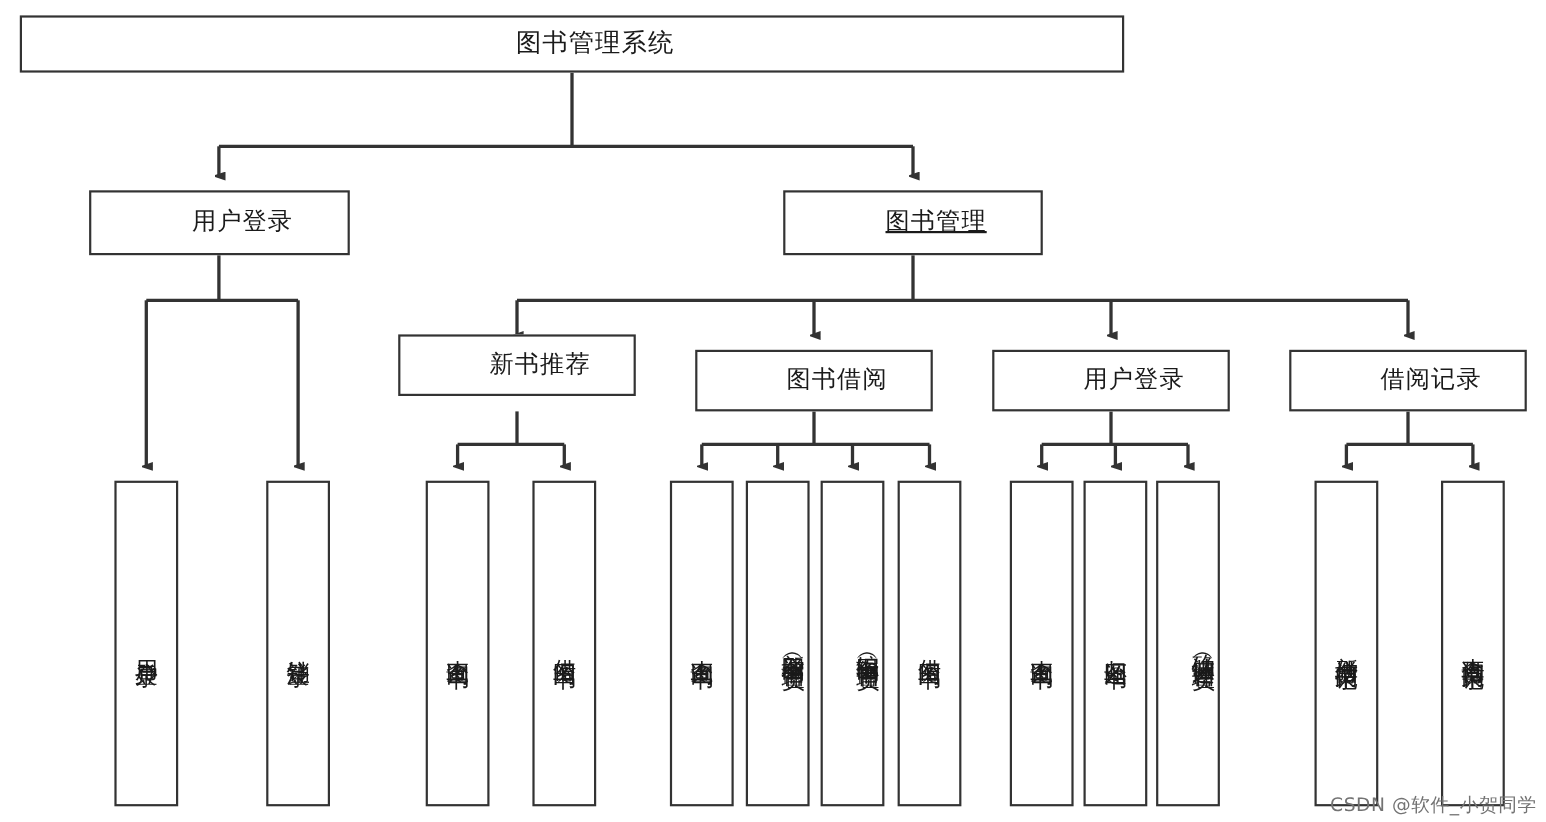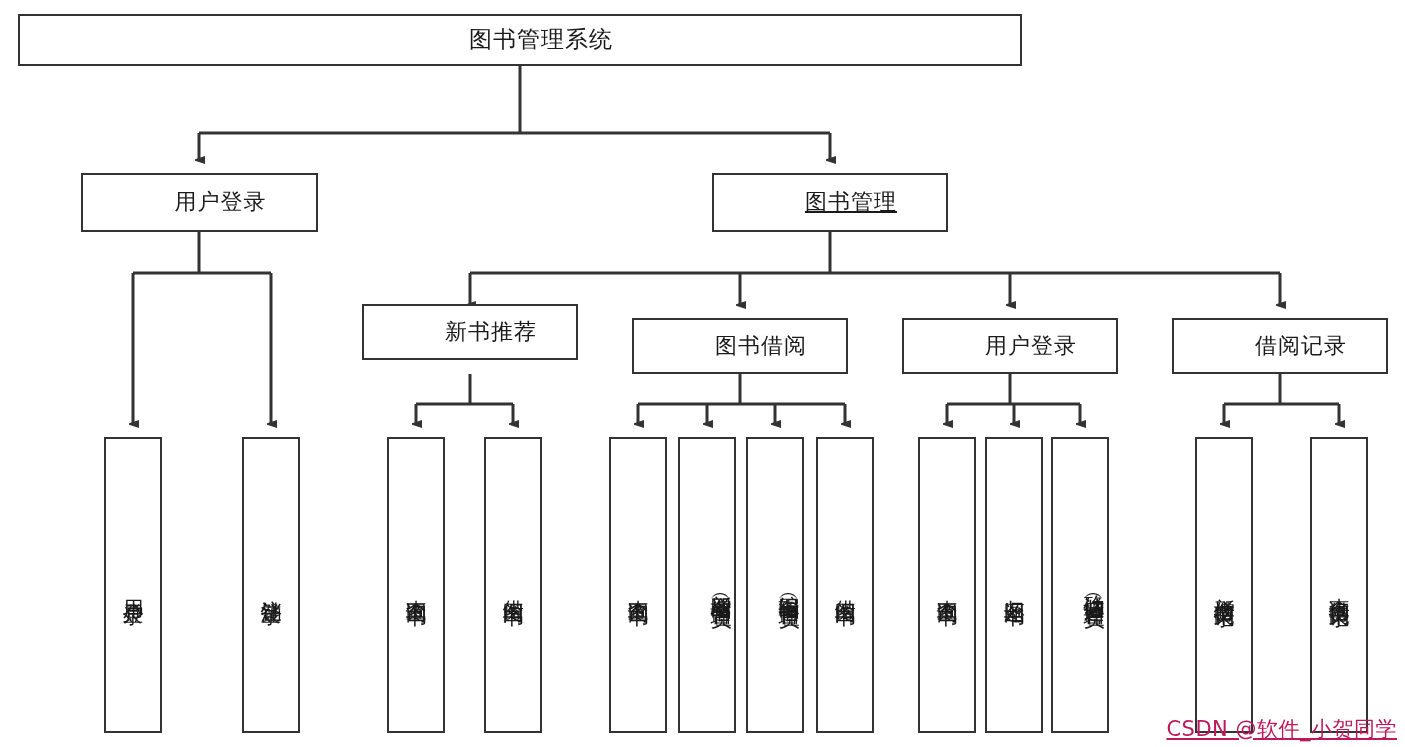--- a/index.html
+++ b/index.html
@@ -54,25 +54,24 @@
     letter-spacing: 2px;
     padding-top: 4px;
   }
   .node.leaf.mid {
     align-items: center;
   }
   .watermark {
     position: absolute;
     right: 8px;
     bottom: 4px;
-    font-size: 21px;
-    color: #be185d;
+    font-size: 17px;
+    color: #737373;
     letter-spacing: 0.5px;
     white-space: nowrap;
-    text-decoration: underline;
   }
 </style>
 </head>
 <body>
 
 <div id="canvas">
 
   <svg class="edges" viewBox="0 0 1405 747">
     <defs>
       <marker id="arrow" markerWidth="10" markerHeight="10" refX="4" refY="6" orient="auto" markerUnits="userSpaceOnUse">

